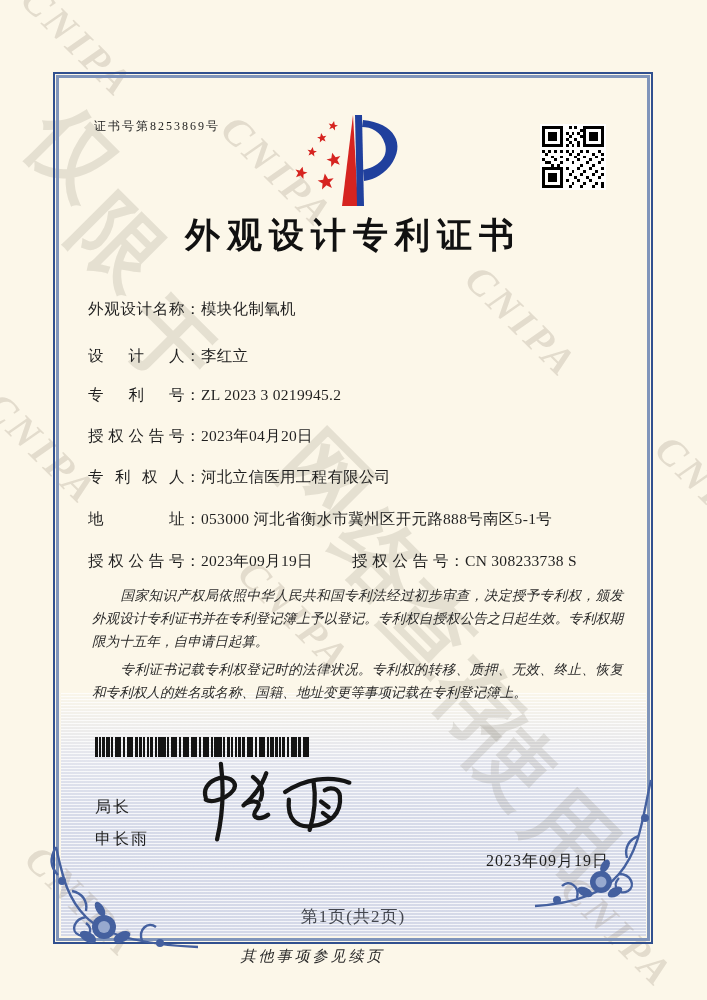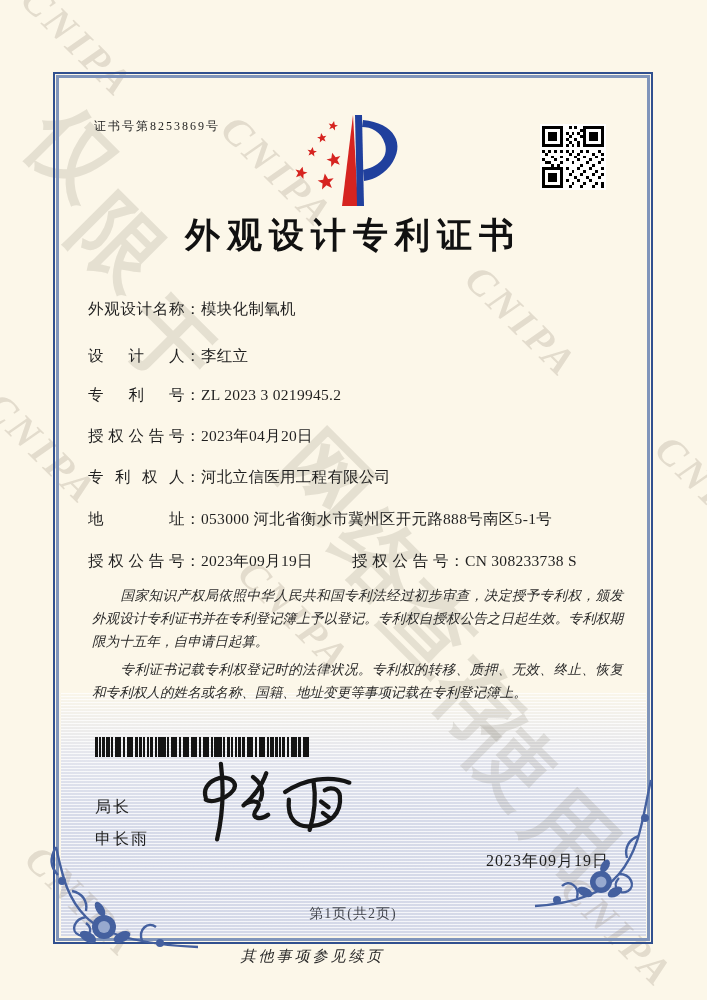--- a/index.html
+++ b/index.html
@@ -46,21 +46,21 @@
       repeating-linear-gradient(90deg,#141414 0 1px,transparent 1px 7px),
       repeating-linear-gradient(90deg,#141414 0 3px,transparent 3px 11px);
   }
   
   .sig-title{position:absolute;z-index:2;left:95px;top:797px;font-size:16px;letter-spacing:2px;}
   .sig-name{position:absolute;z-index:2;left:95px;top:829px;font-size:16px;letter-spacing:2px;}
   .sig-script{position:absolute;z-index:2;left:192px;top:760px;}
   .sig-date{position:absolute;z-index:2;left:486px;top:851px;font-size:16px;letter-spacing:1px;}
   
   .page-info{position:absolute;z-index:2;left:56px;top:905px;width:594px;text-align:center;
-             font-size:14px;color:#44474f;letter-spacing:1px;}
+             font-size:17px;color:#44474f;letter-spacing:1px;}
   .continuation{position:absolute;z-index:2;left:0;top:947px;width:625px;text-align:center;
                 font-size:15px;font-style:italic;letter-spacing:3px;color:#2a2a2a;}
   
   .orn{position:absolute;z-index:4;pointer-events:none;}
   .orn-bl{left:42px;top:845px;}
   .orn-br{left:532px;top:778px;transform:scaleX(-1);}
 </style>
 </head>
 <body>
 

